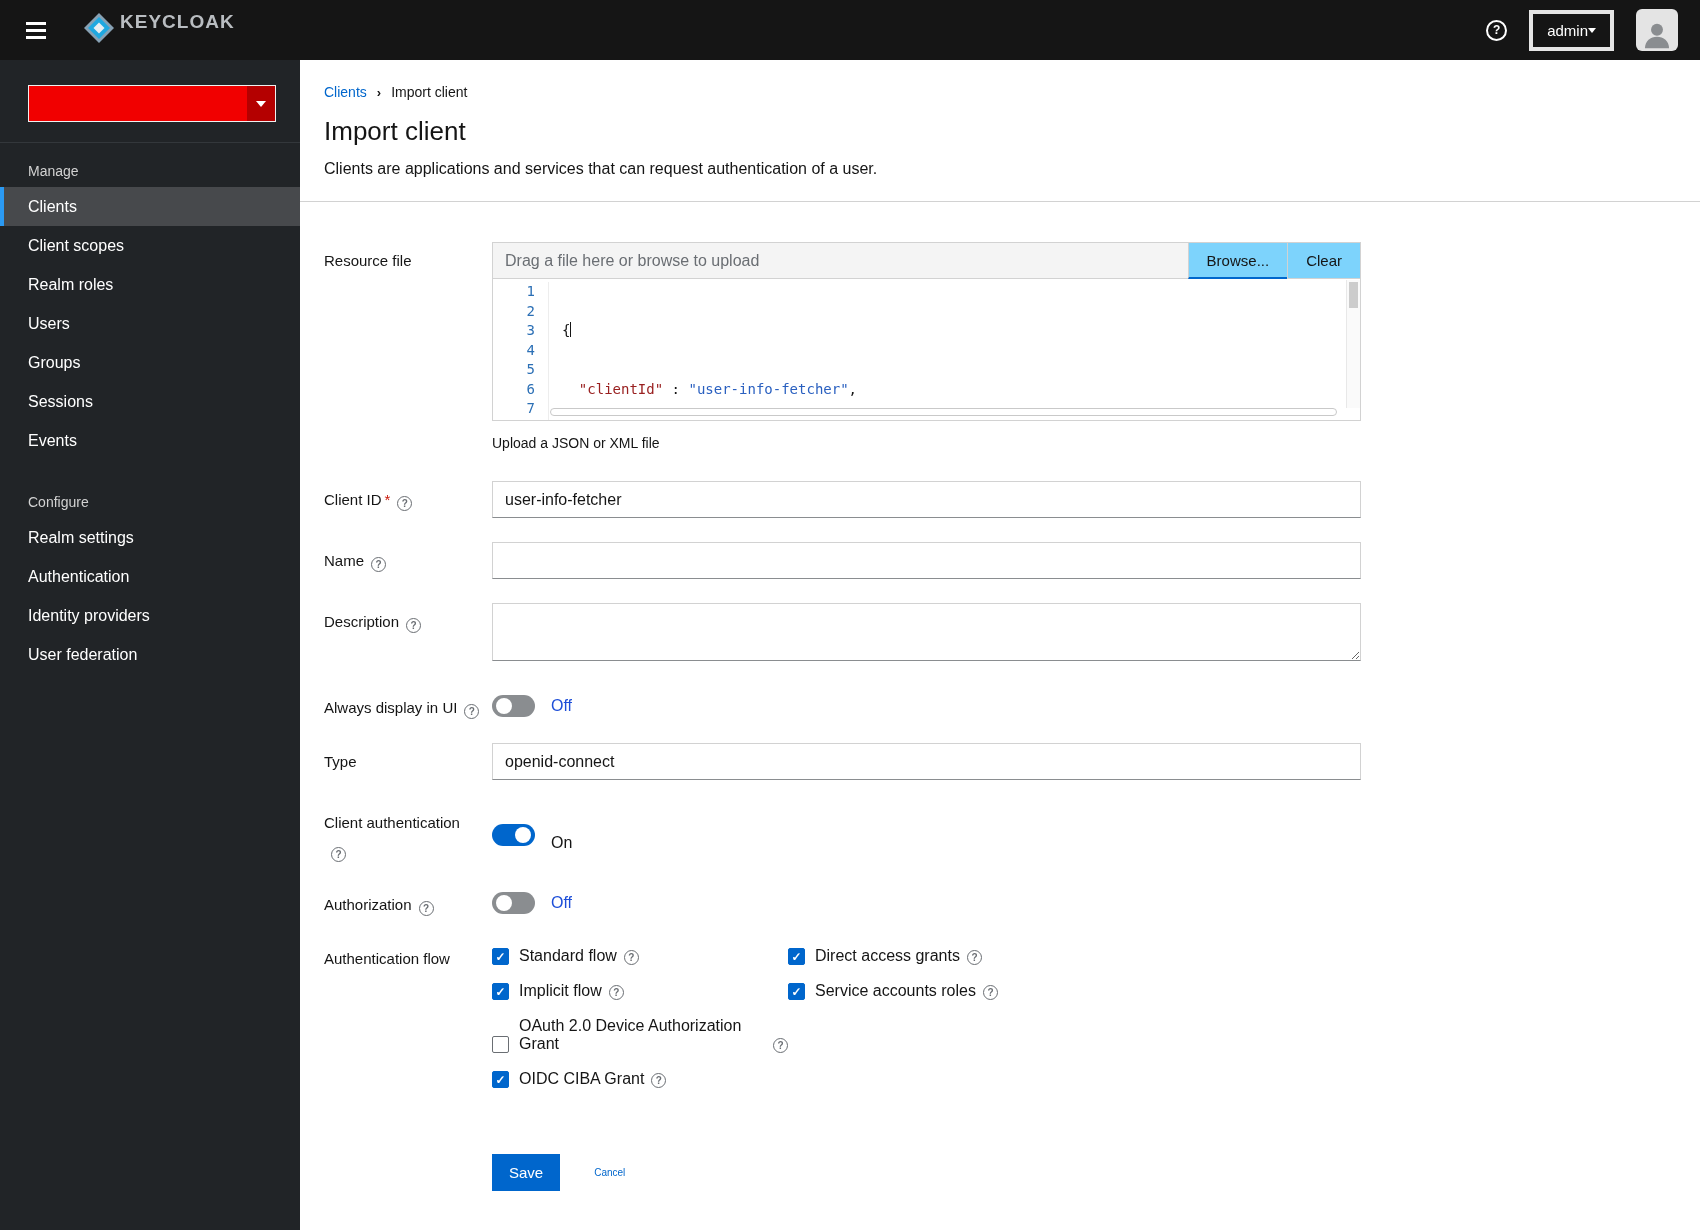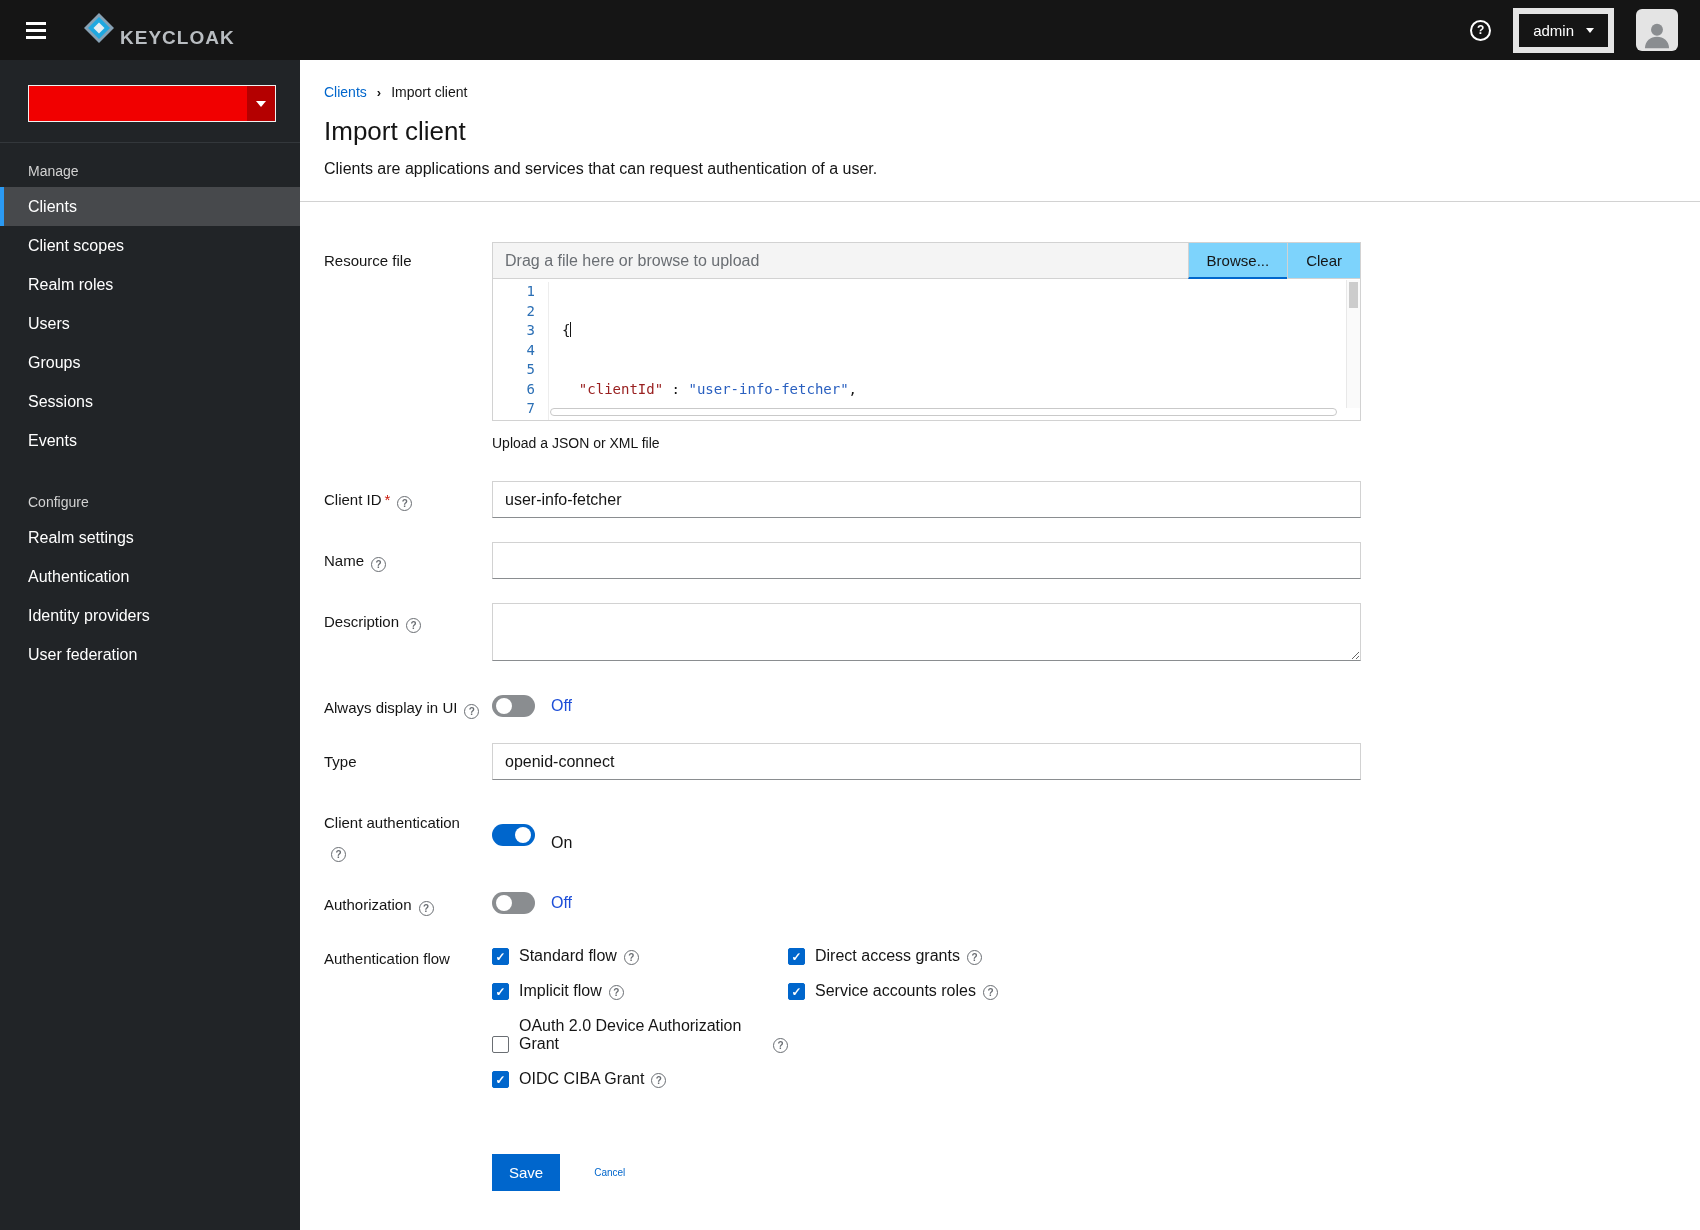--- a/index.html
+++ b/index.html
@@ -12,31 +12,31 @@
   }
 
   
   .topbar {
     height: 60px; background: #151515; display: flex; align-items: center;
     padding: 0 22px 0 16px; position: relative; z-index: 5;
   }
   .hamburger { width: 40px; height: 40px; background: none; border: none; cursor: pointer;
     display: flex; flex-direction: column; justify-content: center; gap: 4px; align-items: center; }
   .hamburger .bar { width: 20px; height: 3px; background: #ffffff; display: block; }
-  .brand { display: flex; align-items: flex-end; gap: 4px; margin-left: 26px; }
+  .brand { display: flex; align-items: flex-start; gap: 4px; margin-left: 26px; }
   .brand-text { color: #b9bdc1; font-weight: 700; font-size: 19px; letter-spacing: 1px; }
   .topbar-right { margin-left: auto; display: flex; align-items: center; gap: 22px; }
   .top-help {
     width: 21px; height: 21px; border: 2px solid #ffffff; border-radius: 50%;
     color: #fff; display: flex; align-items: center; justify-content: center;
     font-size: 12px; font-weight: 700; background: none; cursor: pointer;
   }
   .top-help::after { content: "?"; }
   .user-menu {
-    display: flex; align-items: center; gap: 12px; border: 6px solid #e5e5e5;
+    display: flex; align-items: center; border: 4px solid #e5e5e5;
     color: #ffffff; background: none; padding: 8px 14px; font-size: 15px; cursor: pointer;
   }
   .caret-down { width: 0; height: 0; border-left: 4px solid transparent;
     border-right: 4px solid transparent; border-top: 5px solid #ffffff; display: inline-block; }
   .avatar { width: 42px; height: 42px; border-radius: 6px; background: #e4e4e4;
     display: flex; align-items: flex-end; justify-content: center; overflow: hidden; cursor: pointer; }
 
   
   .app { display: flex; height: 1170px; }
 

